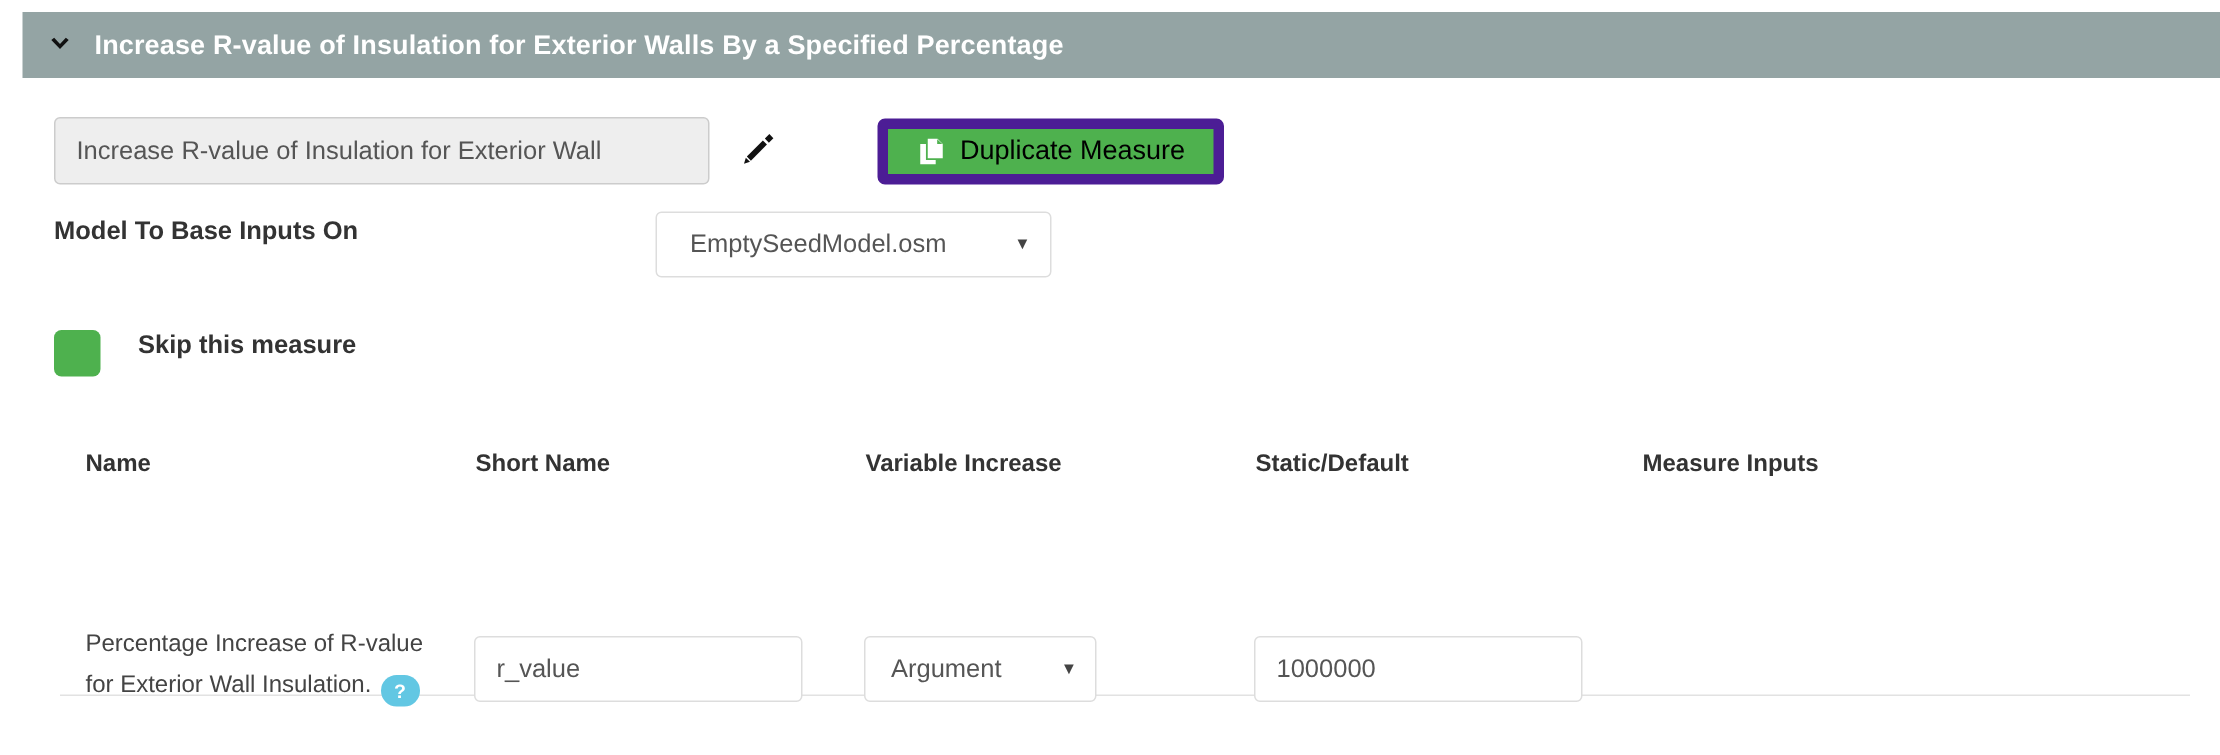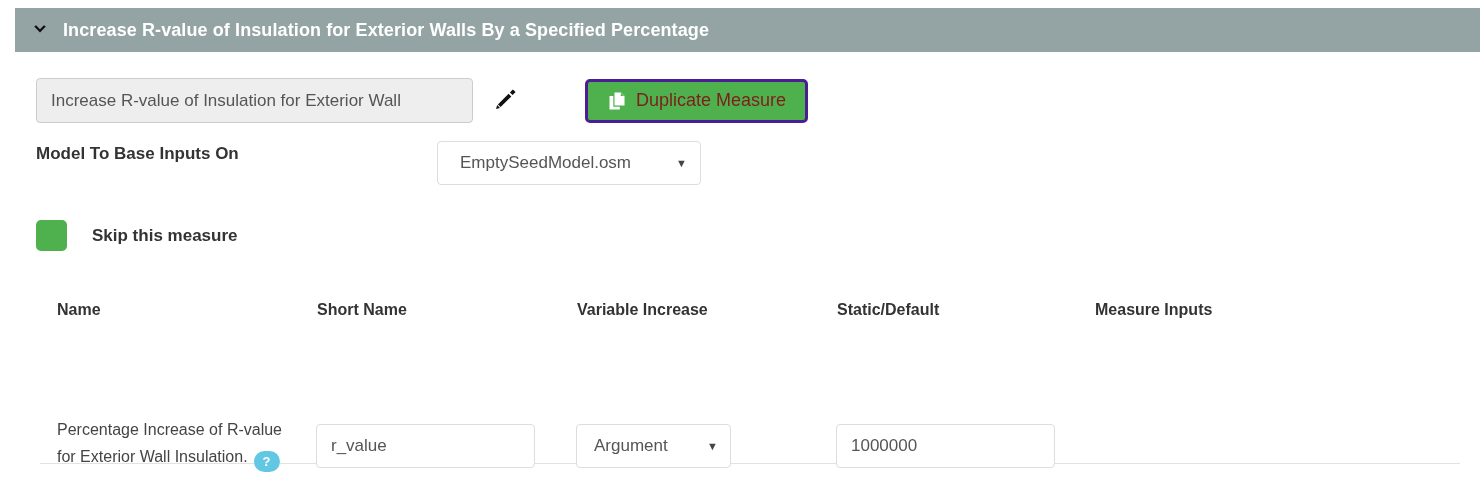--- a/index.html
+++ b/index.html
@@ -85,23 +85,23 @@
     padding: 0;
     cursor: pointer;
     display: flex;
     align-items: center;
     justify-content: center;
   }
   .duplicate-btn {
     margin-left: 62px;
     height: 44px;
     background: #4eb14e;
-    border: 3px solid #4c1d95;
+    border: 7px solid #4c1d95;
     border-radius: 5px;
-    color: #7f1d1d;
+    color: #000000;
     font-family: "Liberation Sans", sans-serif;
     font-size: 18px;
     padding: 0 19px;
     display: flex;
     align-items: center;
     cursor: pointer;
     white-space: nowrap;
   }
   .duplicate-btn .copy-icon {
     width: 20px;
@@ -158,21 +158,21 @@
     line-height: 1;
     margin-left: 10px;
   }
 
   
   .skip-row {
     position: absolute;
     left: 36px;
     top: 220px;
     display: flex;
-    align-items: center;
+    align-items: flex-start;
   }
   .skip-checkbox {
     width: 31px;
     height: 31px;
     background: #4eb14e;
     border-radius: 5px;
     cursor: pointer;
     flex: 0 0 auto;
   }
   .skip-label {

